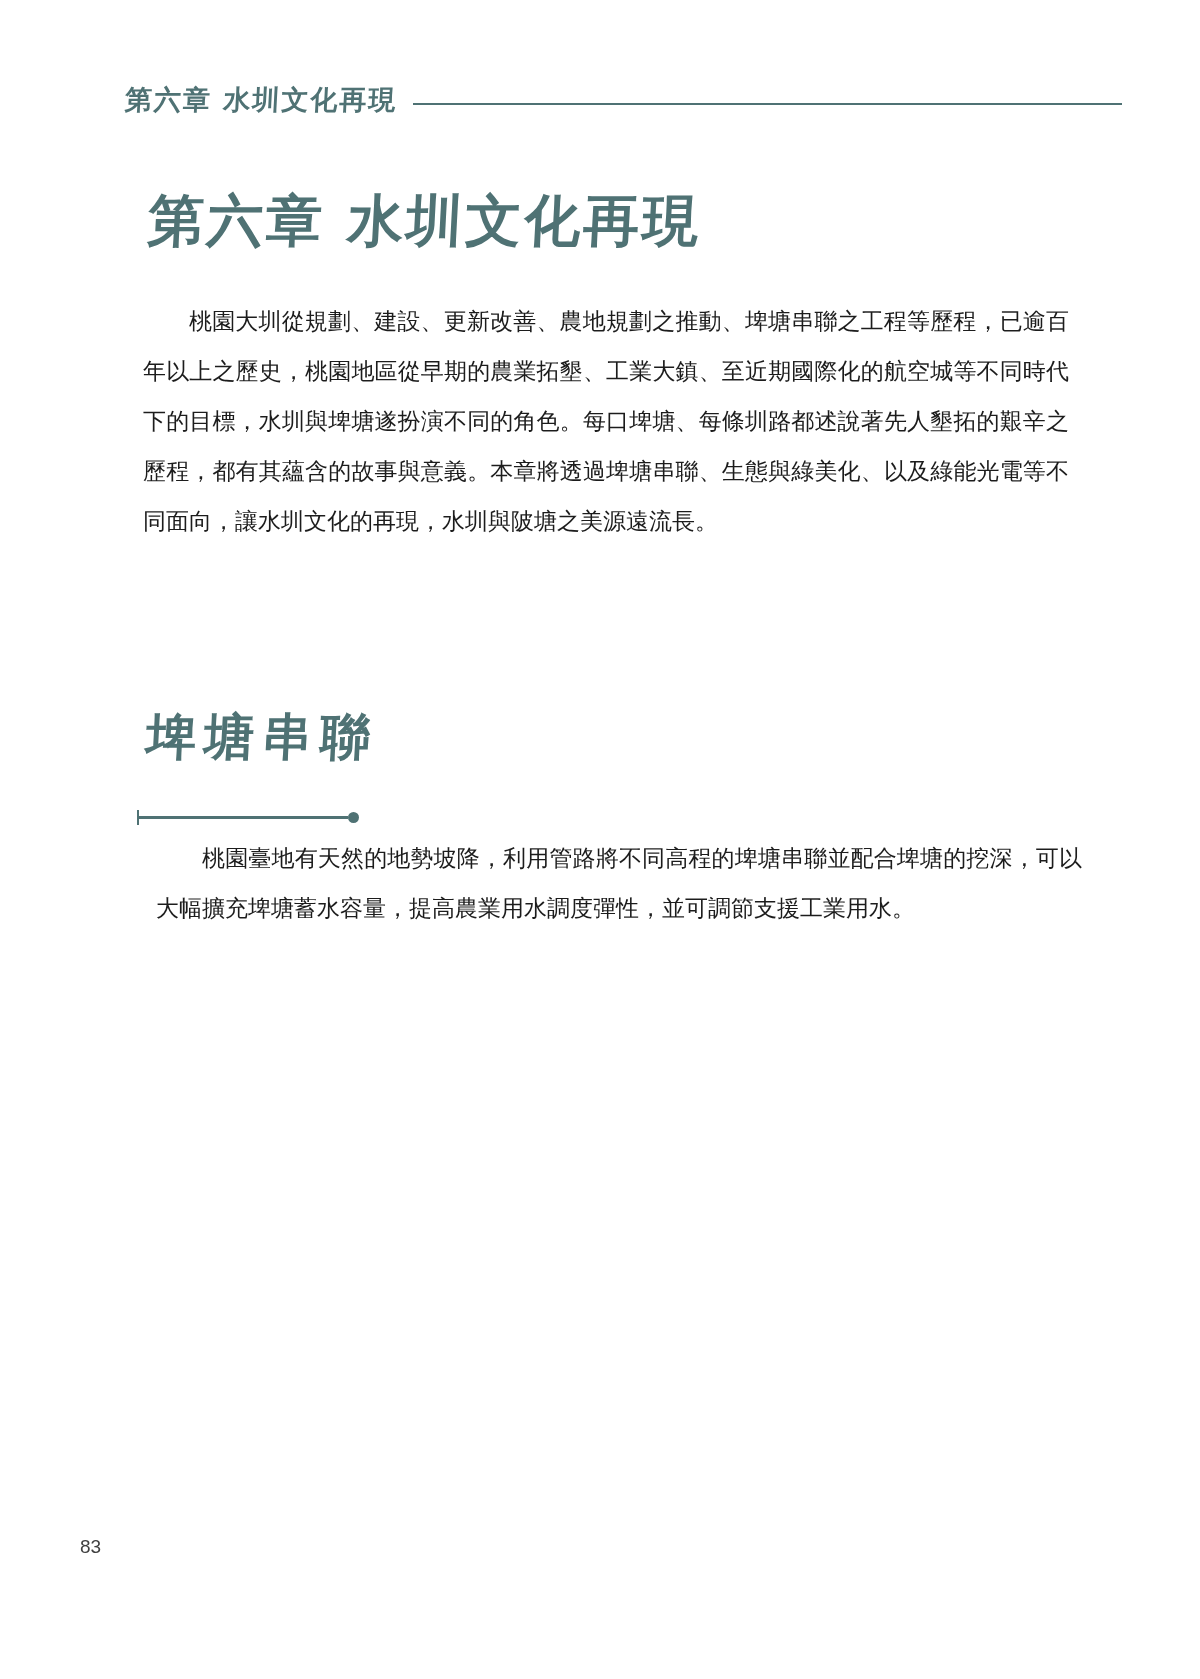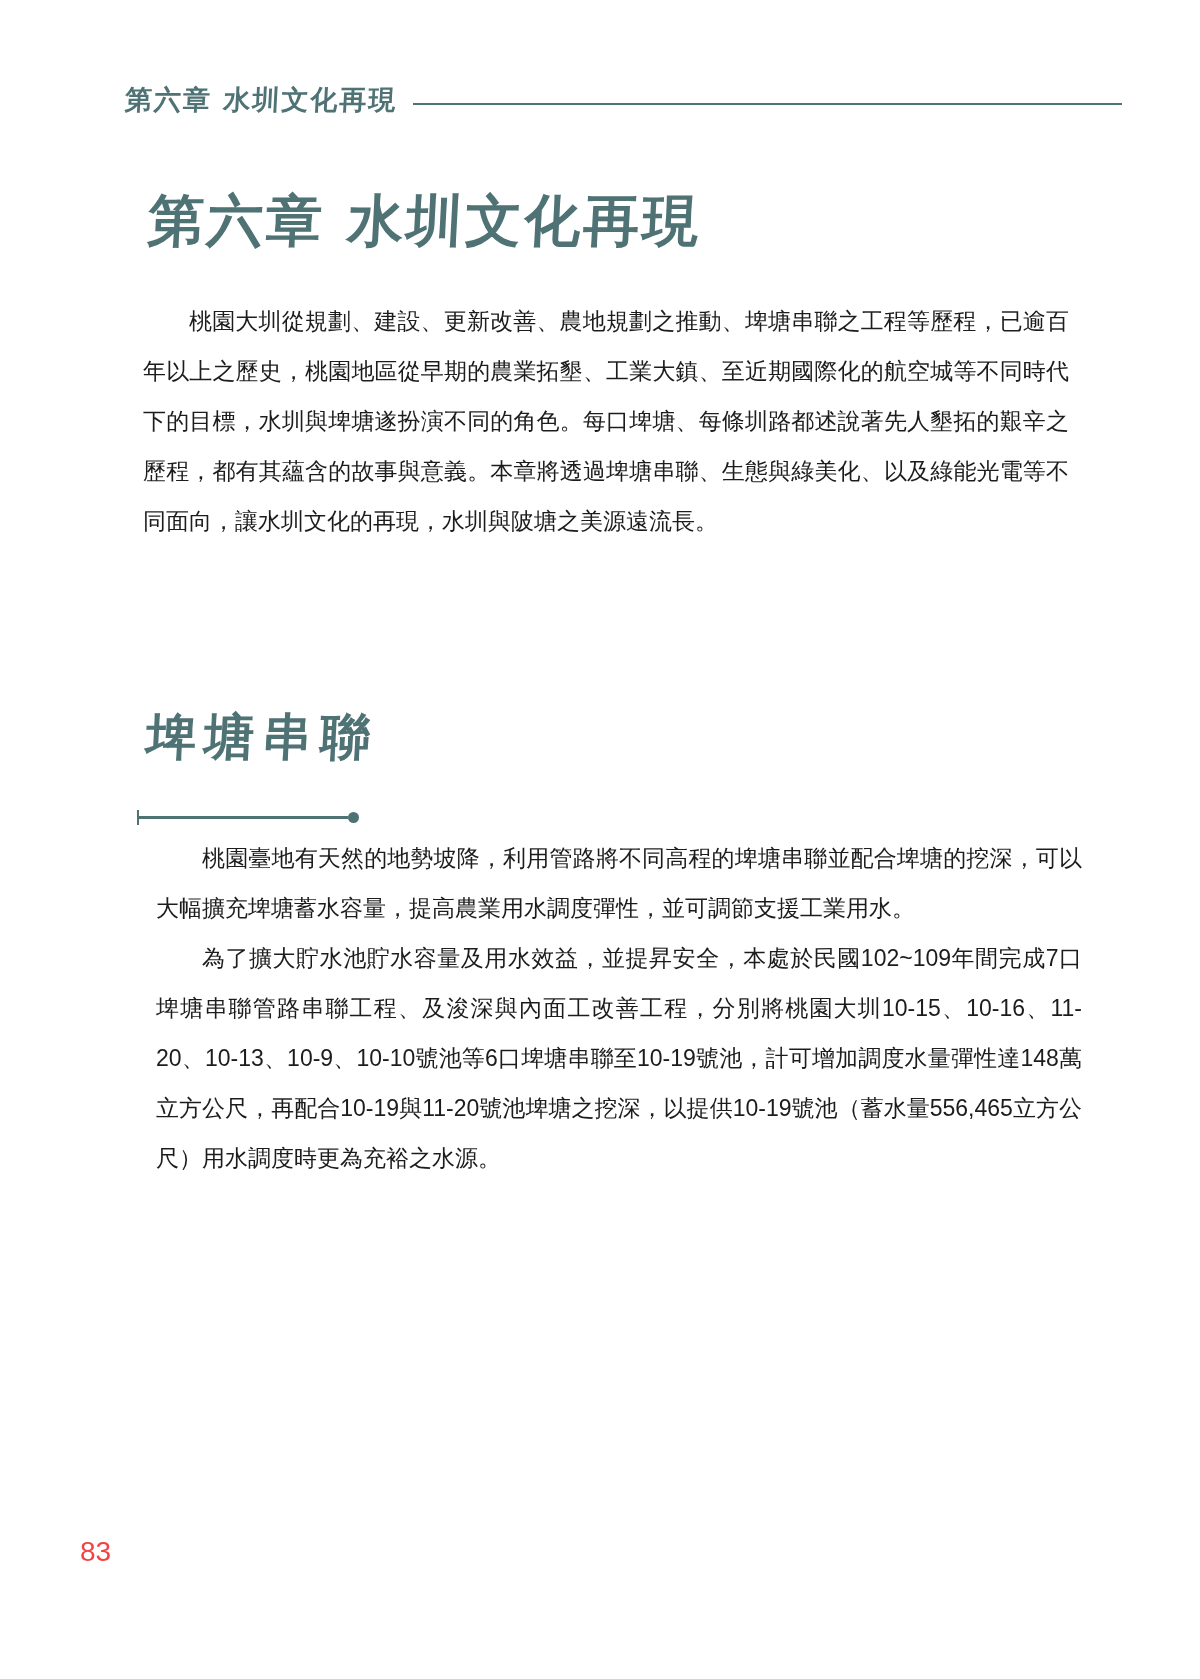--- a/index.html
+++ b/index.html
@@ -76,22 +76,22 @@
   .heading-underline .line { flex:1; height:3px; background:#4f7274; }
   .heading-underline .dot { width:11px; height:11px; border-radius:50%; background:#4f7274; }
   .section-body {
     position:absolute;
     top:833px; left:143px; width:926px;margin-left:13px;
   }
   
   .page-number {
     position:absolute;
     top:1536px; left:80px;
-    font-size:28px;
-    color:#ef4444;
+    font-size:19px;
+    color:#404040;
   }
 </style>
 </head>
 <body>
 
 <div class="page">
 
   <div class="chapter-header">
     <span class="label">第六章 水圳文化再現</span>
     <span class="rule"></span>
@@ -106,18 +106,17 @@
   <div class="section-heading">埤塘串聯</div>
 
   <div class="heading-underline">
     <span class="tick"></span>
     <span class="line"></span>
     <span class="dot"></span>
   </div>
 
   <div class="section-body bodytext">
     <p>桃園臺地有天然的地勢坡降，利用管路將不同高程的埤塘串聯並配合埤塘的挖深，可以大幅擴充埤塘蓄水容量，提高農業用水調度彈性，並可調節支援工業用水。</p>
-    <p>為了擴大貯水池貯水容量及用水效益，並提昇安全，本處於民國102~109年間完成7口埤塘串聯管路串聯工程、及浚深與內面工改善工程，分別將桃園大圳10-15、10-16、11-20、10-13、10-9、10-10號池等6口埤塘串聯至10-19號池，計可增加調度水量彈性達148萬立方公尺，再配合10-19與11-20號池埤塘之挖深，以提供10-19號池（蓄水量556,465立方公尺）用水調度時更為充裕之水源。</p>
   </div>
 
   <div class="page-number">83</div>
 
 </div>
 
 </body></html>

